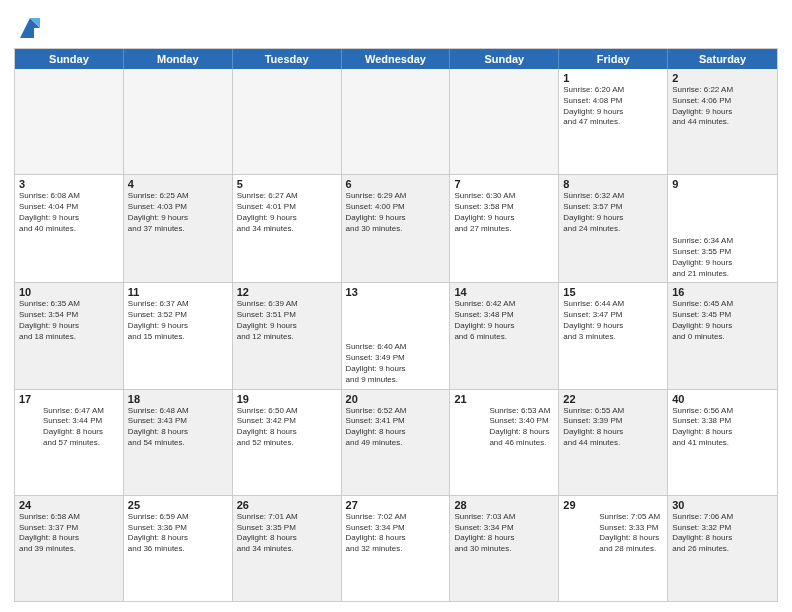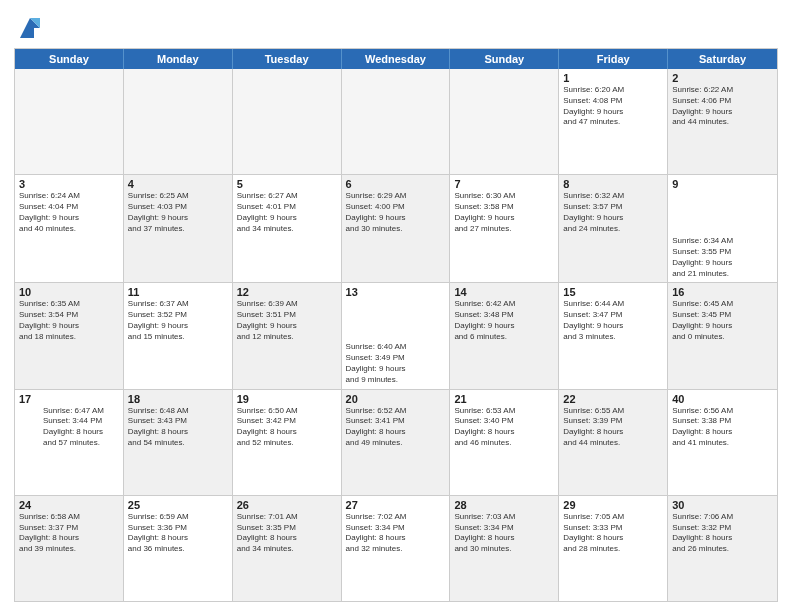--- a/index.html
+++ b/index.html
@@ -162,21 +162,21 @@
             <span class="day-num">2</span>
             <div class="cell-text" style="white-space: pre-line;">Sunrise: 6:22 AM
 Sunset: 4:06 PM
 Daylight: 9 hours
 and 44 minutes.</div>
           </div>
         </div>
         <div class="cal-row">
           <div class="cal-cell">
             <span class="day-num">3</span>
-            <div class="cell-text" style="white-space: pre-line;">Sunrise: 6:24 AM
+            <div class="cell-text" style="white-space: pre-line;">Sunrise: 6:08 AM
 Sunset: 4:04 PM
 Daylight: 9 hours
 and 40 minutes.</div>
           </div>
           <div class="cal-cell shaded">
             <span class="day-num">4</span>
             <div class="cell-text" style="white-space: pre-line;">Sunrise: 6:25 AM
 Sunset: 4:03 PM
 Daylight: 9 hours
 and 37 minutes.</div>
@@ -292,21 +292,21 @@
           </div>
           <div class="cal-cell shaded">
             <span class="day-num">20</span>
             <div class="cell-text" style="white-space: pre-line;">Sunrise: 6:52 AM
 Sunset: 3:41 PM
 Daylight: 8 hours
 and 49 minutes.</div>
           </div>
           <div class="cal-cell">
             <span class="day-num">21</span>
-            <div class="cell-text" style="white-space: pre-line;">Sunrise: 6:53 AM
+            <div class="cell-text" style="white-space: pre-line; margin-left: 35px;">Sunrise: 6:53 AM
 Sunset: 3:40 PM
 Daylight: 8 hours
 and 46 minutes.</div>
           </div>
           <div class="cal-cell shaded">
             <span class="day-num">22</span>
             <div class="cell-text" style="white-space: pre-line;">Sunrise: 6:55 AM
 Sunset: 3:39 PM
 Daylight: 8 hours
 and 44 minutes.</div>
@@ -350,21 +350,21 @@
           </div>
           <div class="cal-cell shaded">
             <span class="day-num">28</span>
             <div class="cell-text" style="white-space: pre-line;">Sunrise: 7:03 AM
 Sunset: 3:34 PM
 Daylight: 8 hours
 and 30 minutes.</div>
           </div>
           <div class="cal-cell">
             <span class="day-num">29</span>
-            <div class="cell-text" style="white-space: pre-line;">Sunrise: 7:05 AM
+            <div class="cell-text" style="white-space: pre-line; margin-left: 36px;">Sunrise: 7:05 AM
 Sunset: 3:33 PM
 Daylight: 8 hours
 and 28 minutes.</div>
           </div>
           <div class="cal-cell shaded">
             <span class="day-num">30</span>
             <div class="cell-text" style="white-space: pre-line;">Sunrise: 7:06 AM
 Sunset: 3:32 PM
 Daylight: 8 hours
 and 26 minutes.</div>

